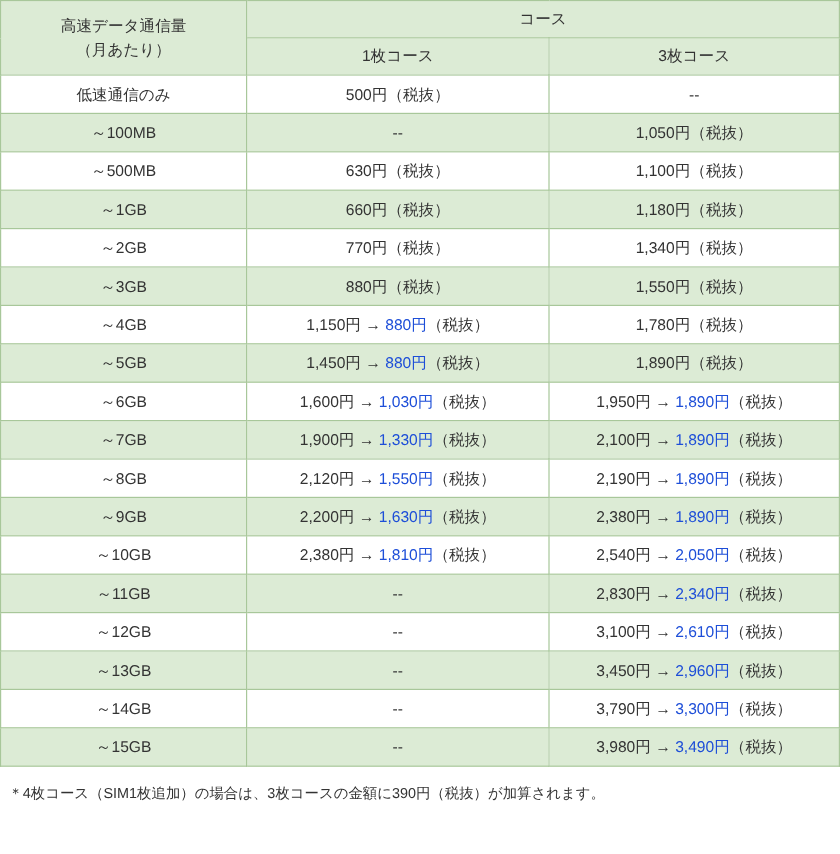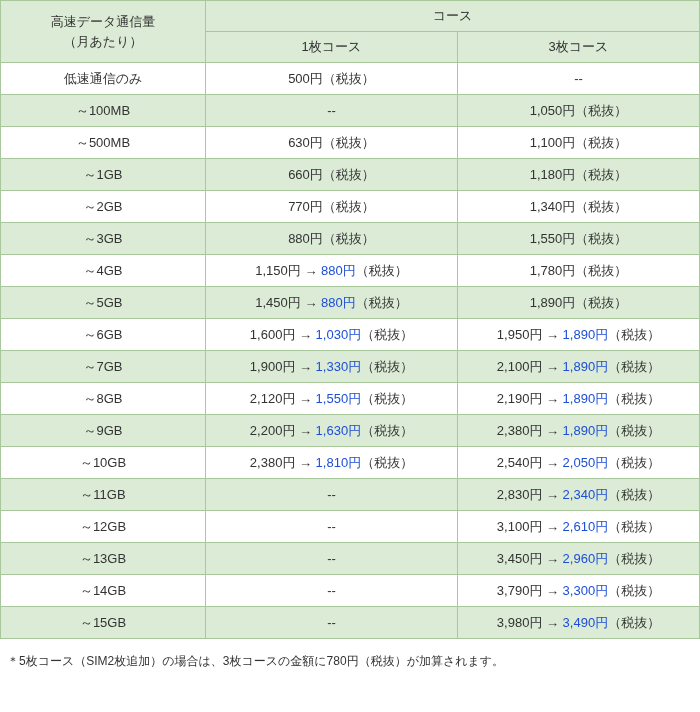--- a/index.html
+++ b/index.html
@@ -175,16 +175,16 @@
         </tr>
         <tr>
           <td>～15GB</td>
           <td><span>--</span></td>
           <td><span>3,980円 → </span><span class="red">3,490円</span><span>（税抜）</span></td>
         </tr>
       </tbody>
   </table>
 
   <div class="notes">
-    <div class="note-line">＊5枚コース（SIM2枚追加）の場合は、3枚コースの金額に780円（税抜）が加算されます。</div>
+    <div class="note-line">＊4枚コース（SIM1枚追加）の場合は、3枚コースの金額に390円（税抜）が加算されます。</div>
   </div>
 
 </div>
 
 </body></html>

